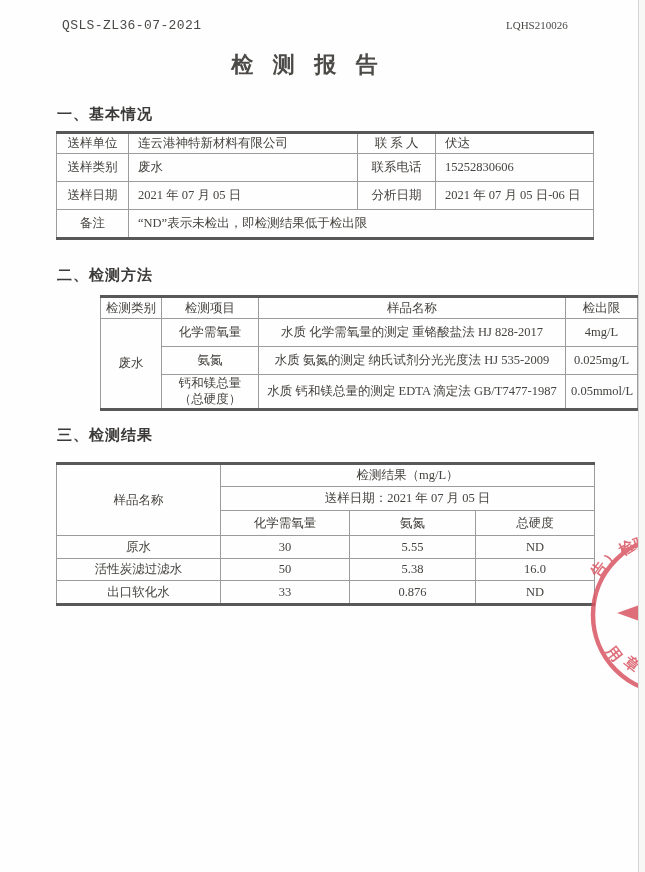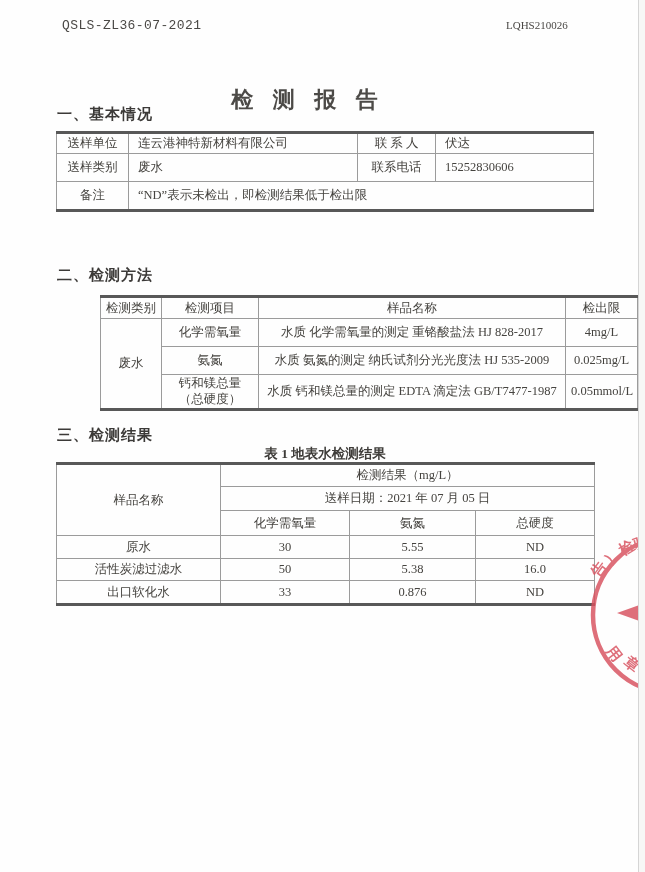--- a/index.html
+++ b/index.html
@@ -6,21 +6,21 @@
   .page {
     position:relative; width:645px; height:872px;
     background:#fefefe; overflow:hidden;
     font-family:"Liberation Serif","DejaVu Serif",serif;
     color:#44423f;
   }
   .hdr-left  { position:absolute; left:62px;  top:18px; font-size:13px; letter-spacing:.4px; color:#4a4845;font-family:Liberation Mono, monospace; }
   .hdr-right { position:absolute; left:506px; top:19px; font-size:11px; color:#4a4845; }
   .title {
     position:absolute; left:0; top:50px; width:616px; text-align:center;
-    font-size:22px; font-weight:bold; letter-spacing:7px; color:#4c4a47;margin-top:35px;
+    font-size:22px; font-weight:bold; letter-spacing:7px; color:#4c4a47;
   }
   .sec {
     position:absolute; left:57px; font-size:15px; font-weight:bold;
     color:#3c3a38; letter-spacing:1px;
   }
   .tbl {
     position:absolute; border-collapse:collapse; table-layout:fixed;
     border-top:3px solid #585858; border-bottom:3px solid #585858;
   }
   .tbl td {
@@ -78,20 +78,26 @@
         <td class="ta-l">连云港神特新材料有限公司</td>
         <td>联 系 人</td>
         <td class="ta-l">伏达</td>
       </tr>
       <tr style="height:28px">
         <td>送样类别</td>
         <td class="ta-l">废水</td>
         <td>联系电话</td>
         <td class="ta-l">15252830606</td>
       </tr>
+      <tr style="height:28px">
+        <td>送样日期</td>
+        <td class="ta-l">2021 年 07 月 05 日</td>
+        <td>分析日期</td>
+        <td class="ta-l">2021 年 07 月 05 日-06 日</td>
+      </tr>
       <tr style="height:29px">
         <td>备注</td>
         <td class="ta-l" colspan="3">“ND”表示未检出，即检测结果低于检出限</td>
       </tr>
     </tbody>
   </table>
 
   <div class="sec" style="top:266px">二、检测方法</div>
 
   <table class="tbl" style="left:56px; top:295px; width:537px;margin-left:44px;">
@@ -122,21 +128,20 @@
       <tr style="height:35px">
         <td class="pre">钙和镁总量
 （总硬度）</td>
         <td>水质 钙和镁总量的测定 EDTA 滴定法 GB/T7477-1987</td>
         <td>0.05mmol/L</td>
       </tr>
     </tbody>
   </table>
 
   <div class="sec" style="top:426px">三、检测结果</div>
-  <div class="tbl-title">表 1 地表水检测结果</div>
 
   <table class="tbl" style="left:56px; top:462px; width:538px;">
     <colgroup>
         <col style="width:164px">
         <col style="width:129px">
         <col style="width:126px">
         <col style="width:119px">
       </colgroup>
     <tbody>
       <tr style="height:23px">

